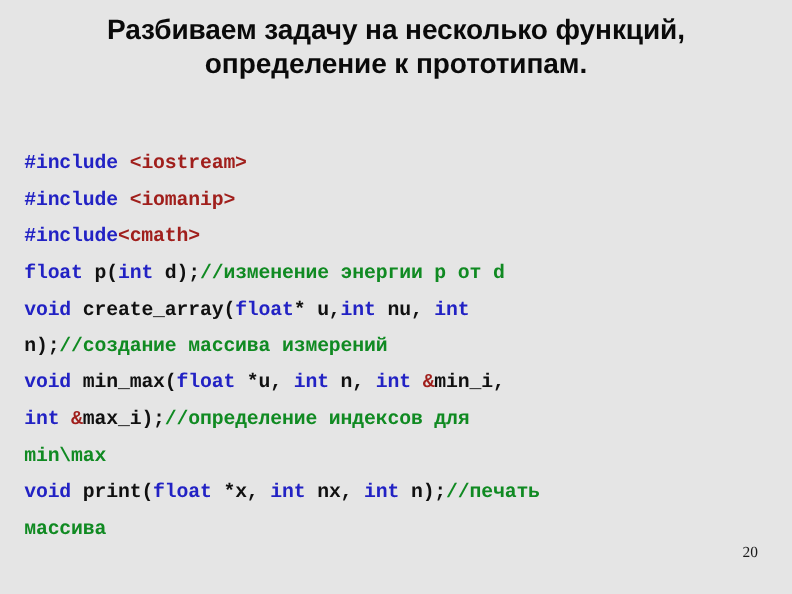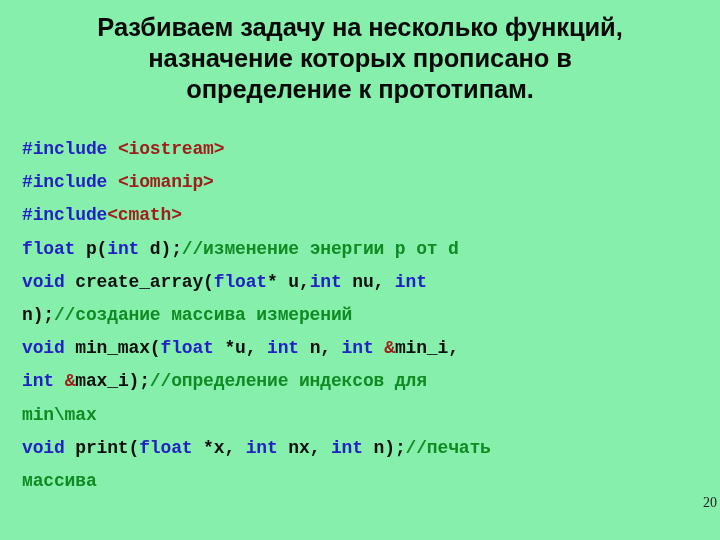--- a/index.html
+++ b/index.html
@@ -10,21 +10,21 @@
     width: 720px;
     height: 540px;
     overflow: hidden;
     background: #f7f0b5;
     font-family: "Liberation Sans", sans-serif;
   }
   #slide {
     position: relative;
     width: 720px;
     height: 540px;
-    background: #86efac;
+    background: #e5e5e5;
     box-sizing: border-box;
   }
 
   
   #title-block {
     position: absolute;
     left: 34px;
     top: 12px;
     width: 652px;
     text-align: center;
@@ -56,36 +56,35 @@
     letter-spacing: -0.15px;
   }
   .kw   { color: #2222c4; }   
   .hdr  { color: #a01f1c; }   
   .cmt  { color: #108a22; text-align: right; }   
   .id   { color: #101010; }   
 
   
   #slide-number {
     position: absolute;
-    right: 3px;
+    right: 31px;
     top: 495px;
     font-family: "Liberation Serif", serif;
     font-size: 14px;
     color: #1a1a1a;
     line-height: 16px;
   }
 </style>
 </head>
 <body>
 
 <div id="slide">
 
   <div id="title-block">
     <div class="title-line">Разбиваем задачу на несколько функций,</div>
-    <div class="title-line">назначение которых прописано в</div>
     <div class="title-line">определение к прототипам.</div>
   </div>
 
   <div id="code-block">
       <div class="code-line"><span class="kw">#include </span><span class="hdr">&lt;iostream&gt;</span></div>
       <div class="code-line"><span class="kw">#include </span><span class="hdr">&lt;iomanip&gt;</span></div>
       <div class="code-line"><span class="kw">#include</span><span class="hdr">&lt;cmath&gt;</span></div>
       <div class="code-line"><span class="kw">float </span><span class="id">p(</span><span class="kw">int</span><span class="id"> d);</span><span class="cmt">//изменение энергии p от d</span></div>
       <div class="code-line"><span class="kw">void </span><span class="id">create_array(</span><span class="kw">float</span><span class="id">* u,</span><span class="kw">int</span><span class="id"> nu, </span><span class="kw">int</span></div>
       <div class="code-line"><span class="id">n);</span><span class="cmt">//создание массива измерений</span></div>

